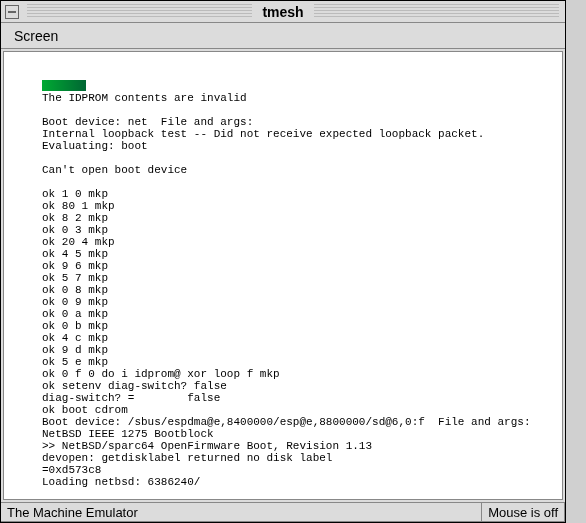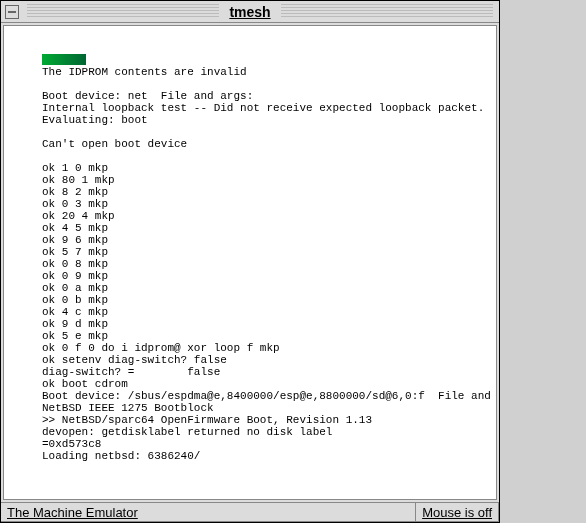--- a/index.html
+++ b/index.html
@@ -1,25 +1,24 @@
 <!DOCTYPE html>
 <html><head>
 <meta charset="utf-8">
 <style>
   * { box-sizing: border-box; margin: 0; padding: 0; }
   html, body { width: 586px; height: 523px; overflow: hidden; font-family: Helvetica, Arial, sans-serif; }
   body { background: #d0d0d0; }
 
   .window {
-    width: 500px; height: 523px;
+    width: 566px; height: 523px;
     background: #dcdcdc;
     border: 1px solid #000;
     display: flex; flex-direction: column;
     position: relative;
-    text-decoration: underline;
   }
 
   .titlebar {
     height: 22px;
     background: #dcdcdc;
     border-bottom: 1px solid #888;
     display: flex; align-items: center; justify-content: center;
     position: relative;
     flex: 0 0 auto;
   }
@@ -110,20 +109,23 @@
 <div class="window">
 
   <div class="titlebar">
     <div class="sysmenu">
         <div class="bar"></div>
       </div>
     <div class="hatch"></div>
     <div class="title">tmesh</div>
   </div>
 
+  <div class="menubar">
+    <div class="menuitem">Screen</div>
+  </div>
 
   <div class="content-frame">
     <div class="terminal" id="terminal"><span class="cursor-block"></span>
 The IDPROM contents are invalid
 
 Boot device: net  File and args:
 Internal loopback test -- Did not receive expected loopback packet.
 Evaluating: boot
 
 Can't open boot device

